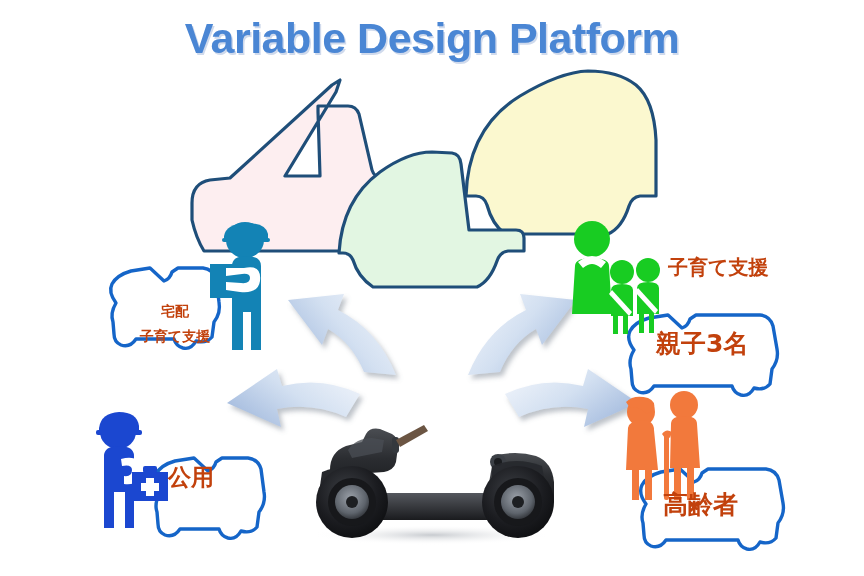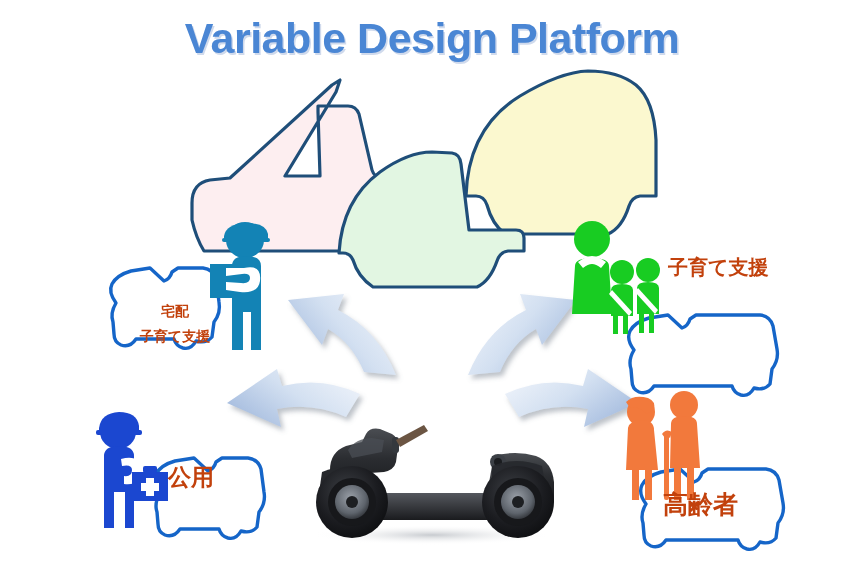--- a/index.html
+++ b/index.html
@@ -223,16 +223,17 @@
     </g>
   </svg>
 
   <div class="layer">
     <div class="jp-label lbl-takuhai">
       <div>宅配</div>
       <div>子育て支援</div>
     </div>
     <div class="jp-label lbl-kouyou">公用</div>
     <div class="jp-label lbl-kosodate">子育て支援</div>
+    <div class="jp-label lbl-oyako">親子3名</div>
     <div class="jp-label lbl-koureisha">高齢者</div>
   </div>
 
 </div>
 
 </body></html>

